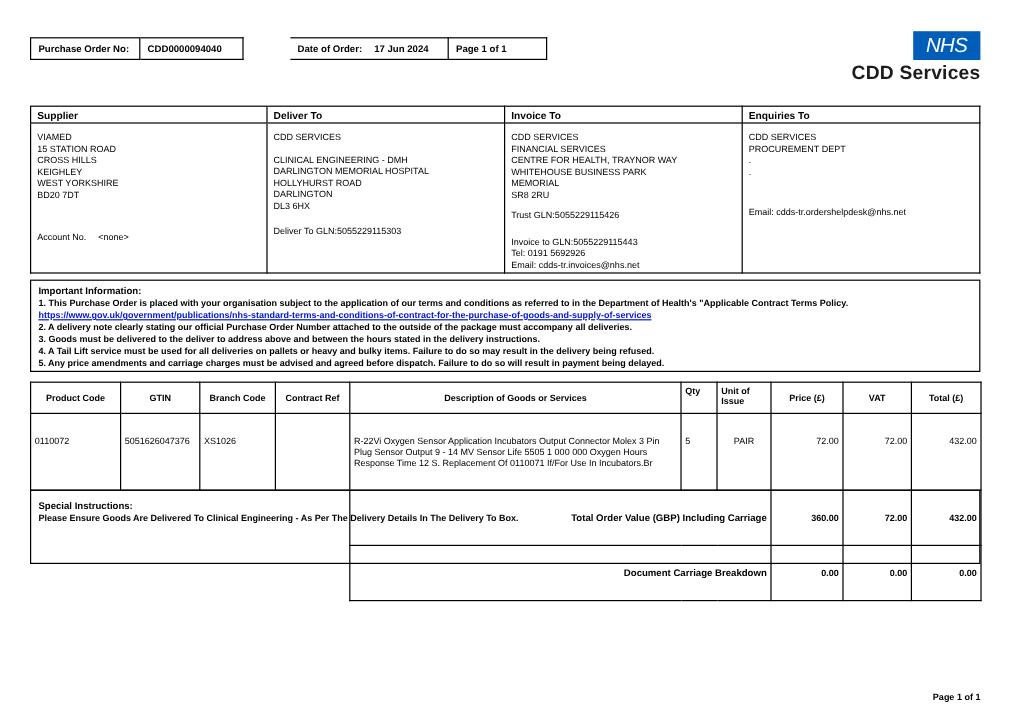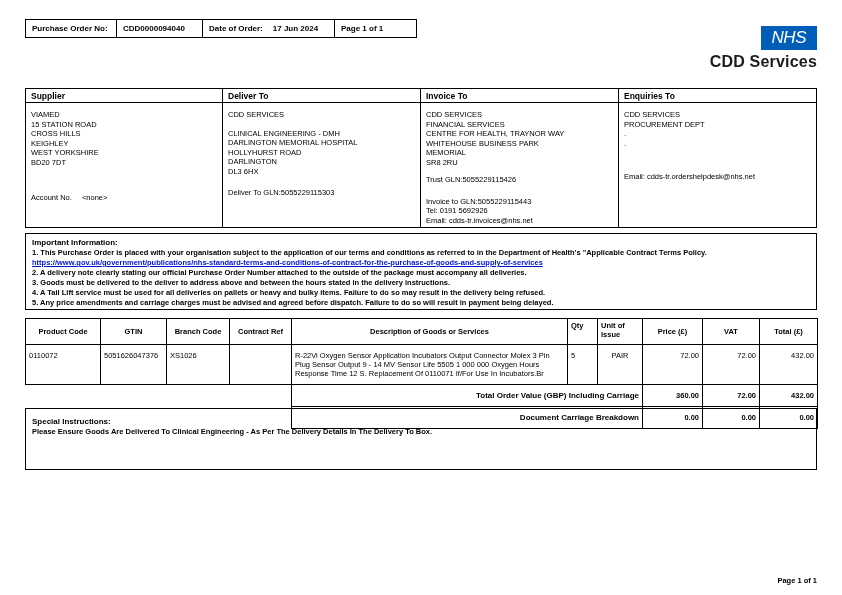--- a/index.html
+++ b/index.html
@@ -1,24 +1,24 @@
 <!DOCTYPE html>
 <html><head>
 <meta charset="utf-8">
 <style>
   * { box-sizing: border-box; }
   html,body { margin:0; padding:0; background:#e8e8e8; }
   body { font-family:"Liberation Sans","DejaVu Sans",sans-serif; color:#000; }
   .page { position:relative; width:842px; height:595px; background:#ffffff; overflow:hidden; }
 
   
-  .po-strip { position:absolute; left:25px; top:19px; display:flex; }
+  .po-strip { position:absolute; left:25px; top:31px; display:flex; }
   .po-strip .cell { border:1px solid #000; height:19px; display:flex; align-items:center; padding:0 6px; font-size:8px; font-weight:bold; }
   .po-strip .cell + .cell { border-left:none; }
-  .w1 { width:92px; } .w2 { width:86px; } .w3 { width:132px; gap:10px; } .w4 { width:82px; }
+  .w1 { width:92px; } .w2 { width:86px; } .w3 { width:132px; gap:10px;margin-left:39px; } .w4 { width:82px; }
 
   
   .brand { position:absolute; right:25px; top:26px; text-align:right; }
   .nhs-logo { display:inline-block; background:#005EB8; color:#fff; font-weight:normal; font-style:italic; font-size:17px; line-height:24px; padding:0 11px; letter-spacing:-0.5px; }
   .service-name { font-size:16px; font-weight:600; color:#1c1c1c; margin-top:3px; letter-spacing:0.2px; }
 
   
   .addr { position:absolute; left:25px; top:88px; width:792px; display:flex; }
   .addr-col { width:25%; display:flex; flex-direction:column; }
   .addr-head { border:1px solid #000; font-weight:bold; font-size:8.5px; padding:2px 5px; height:15px; }
@@ -32,21 +32,21 @@
   
   .info-box { position:absolute; left:25px; top:233px; width:792px; height:77px; border:1px solid #000; padding:4px 6px; font-size:7.5px; line-height:10px; }
   .info-title { font-weight:bold; font-size:8px; }
   .info-line { font-weight:bold; }
   .info-link { display:block; color:#0014d2; font-weight:bold; text-decoration:underline; }
 
   
   .items { position:absolute; left:25px; top:318px; width:792px; border-collapse:collapse; table-layout:fixed; font-size:7.5px; }
   .items th { border:1px solid #000; font-size:7.5px; font-weight:bold; padding:2px 3px; height:26px; vertical-align:middle; text-align:center; }
   .items th.th-left { text-align:left; vertical-align:top; }
-  .items td { border:1px solid #000; padding:6px 3px; vertical-align:top;margin-left:38px; }
+  .items td { border:1px solid #000; padding:18px 3px; vertical-align:top;margin-left:38px; }
   .items tr.item-row td { height:30px; }
   .tc { text-align:left; }
   .num { text-align:right; }
   .b { font-weight:bold; }
   .nb { border:none !important; }
   .tlabel { font-weight:bold; font-size:8px; text-align:right; padding-right:6px; height:13px; vertical-align:middle; }
   .total-row td { vertical-align:middle; }
 
   
   .special { position:absolute; left:25px; top:408px; width:792px; height:62px; border:1px solid #000; padding:8px 6px; font-size:7.5px; line-height:10px; }

